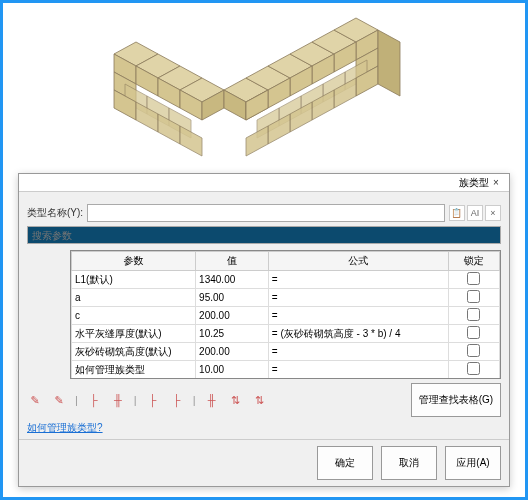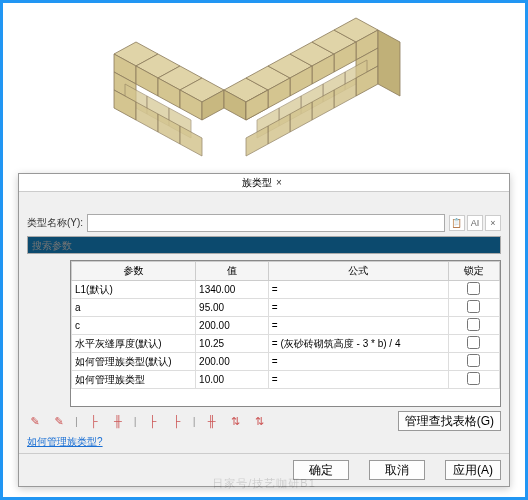--- a/index.html
+++ b/index.html
@@ -1,42 +1,42 @@
 <!DOCTYPE html>
 <html><head>
 <meta charset="utf-8">
 <style>
   * { box-sizing: border-box; margin: 0; padding: 0; }
   body { font-family: "Microsoft YaHei", Arial, sans-serif; font-size: 11px; background: #fff; }
   .frame { width: 528px; height: 500px; border: 3px solid #2196f3; position: relative; background: #fff; overflow: hidden; }
   .wall-area { width: 100%; height: 167px; display: flex; align-items: center; justify-content: center; background: #fff; }
   .wall-svg { width: 340px; height: 150px; }
   .dialog { position: absolute; left: 15px; right: 15px; top: 170px; bottom: 10px; border: 1px solid #999; background: #f0f0f0; box-shadow: 0 2px 8px rgba(0,0,0,0.2); display: flex; flex-direction: column; }
-  .dlg-title { height: 18px; background: #fff; border-bottom: 1px solid #ccc; padding: 2px 6px; font-size: 10px; display: flex; justify-content: center; align-items: center; }
+  .dlg-title { height: 18px; background: #fff; border-bottom: 1px solid #ccc; padding: 2px 6px; font-size: 10px; display: flex; justify-content: flex-end; align-items: center; }
   .dlg-close { width: 14px; height: 14px; display: flex; align-items: center; justify-content: center; color: #333; }
-  .dlg-body { flex: 1; padding: 22px 8px 0 8px; display: flex; flex-direction: column; overflow: hidden; }
+  .dlg-body { flex: 1; padding: 12px 8px 0 8px; display: flex; flex-direction: column; overflow: hidden; }
   .type-row { display: flex; align-items: center; gap: 4px; margin-bottom: 4px; }
   .type-label { font-size: 10px; color: #333; white-space: nowrap; }
   .type-select { flex: 1; height: 18px; border: 1px solid #aaa; background: #fff; font-size: 10px; padding: 0 4px; }
   .type-icons { display: flex; gap: 2px; }
   .type-icon { width: 16px; height: 16px; border: 1px solid #ccc; background: #fff; display: flex; align-items: center; justify-content: center; font-size: 9px; color: #666; }
   .search-input { width: 100%; height: 18px; border: 1px solid #aaa; background: #0c4a6e; font-size: 10px; padding: 0 4px; color: #999; margin-bottom: 6px; }
   .grid-wrap { flex: 1; border: 1px solid #888; background: #fff; overflow: hidden; margin-left: 43px; }
   table { width: 100%; border-collapse: collapse; table-layout: fixed; }
   th { background: #f5f5f5; border: 1px solid #ccc; font-weight: normal; font-size: 10px; padding: 2px 3px; text-align: center; height: 18px; }
   td { border: 1px solid #ddd; font-size: 10px; padding: 1px 3px; height: 16px; white-space: nowrap; overflow: hidden; text-overflow: ellipsis; }
   .lock-cell { text-align: center; }
   .lock-cell input { margin: 0; }
   .toolbar { display: flex; align-items: center; gap: 8px; padding: 4px 0; }
   .tb-icon { width: 16px; height: 16px; display: inline-flex; align-items: center; justify-content: center; font-size: 11px; color: #c55; }
   .tb-sep { color: #999; }
   .link-row { padding: 0 0 4px 0; }
   .link { color: #1a6fd4; text-decoration: underline; font-size: 10px; }
-  .footer { display: flex; justify-content: flex-end; align-items: center; gap: 20px; padding: 6px 8px; border-top: 1px solid #ccc; background: #f0f0f0; }
-  .btn { min-width: 56px; height: 20px; border: 1px solid #999; background: #fdfdfd; font-size: 12px; padding: 0 6px; }
+  .footer { display: flex; justify-content: flex-end; align-items: center; gap: 8px; padding: 6px 8px; border-top: 1px solid #ccc; background: #f0f0f0; }
+  .btn { min-width: 56px; height: 34px; border: 1px solid #999; background: #fdfdfd; font-size: 10px; padding: 0 6px; }
   .mgr-btn { min-width: 90px; margin-right: auto; }
   .watermark { position: absolute; bottom: 6px; left: 50%; transform: translateX(-50%); color: rgba(0,0,0,0.15); font-size: 11px; letter-spacing: 1px; pointer-events: none; }
 </style>
 </head>
 <body>
 
 <div class="frame">
   <div class="wall-area">
     <svg class="wall-svg" viewBox="0 0 340 150">
       <g stroke="#8a7a5a" stroke-width="0.8" fill="#e0d4a8">
@@ -155,21 +155,21 @@
                 <td>=</td>
                 <td class="lock-cell"><input type="checkbox" style=""></td>
               </tr>
               <tr>
                 <td>水平灰缝厚度(默认)</td>
                 <td>10.25</td>
                 <td>= (灰砂砖砌筑高度 - 3 * b) / 4</td>
                 <td class="lock-cell"><input type="checkbox" style=""></td>
               </tr>
               <tr>
-                <td>如何管理族类型(默认)</td>
+                <td>灰砂砖砌筑高度(默认)</td>
                 <td>200.00</td>
                 <td>=</td>
                 <td class="lock-cell"><input type="checkbox" style=""></td>
               </tr>
               <tr>
                 <td>如何管理族类型</td>
                 <td>10.00</td>
                 <td>=</td>
                 <td class="lock-cell"><input type="checkbox" style=""></td>
               </tr>
@@ -196,14 +196,13 @@
         <a class="link">如何管理族类型?</a>
       </div>
     </div>
     <div class="footer">
       <button class="btn">确定</button>
       <button class="btn">取消</button>
       <button class="btn">应用(A)</button>
     </div>
   </div>
 
-  <div class="watermark">日家号/技艺咖研B1</div>
 </div>
 
 </body></html>

